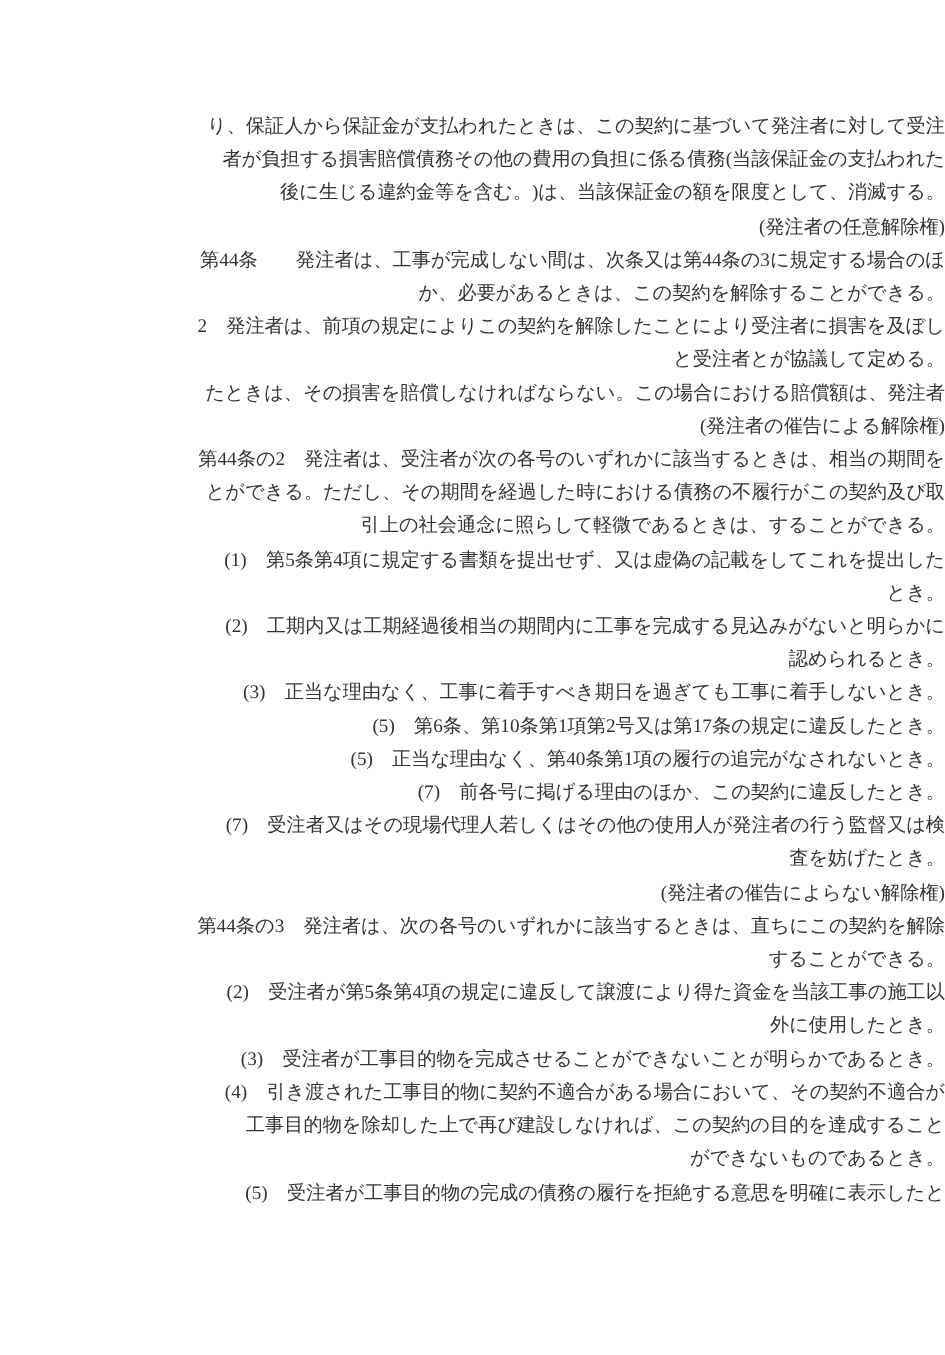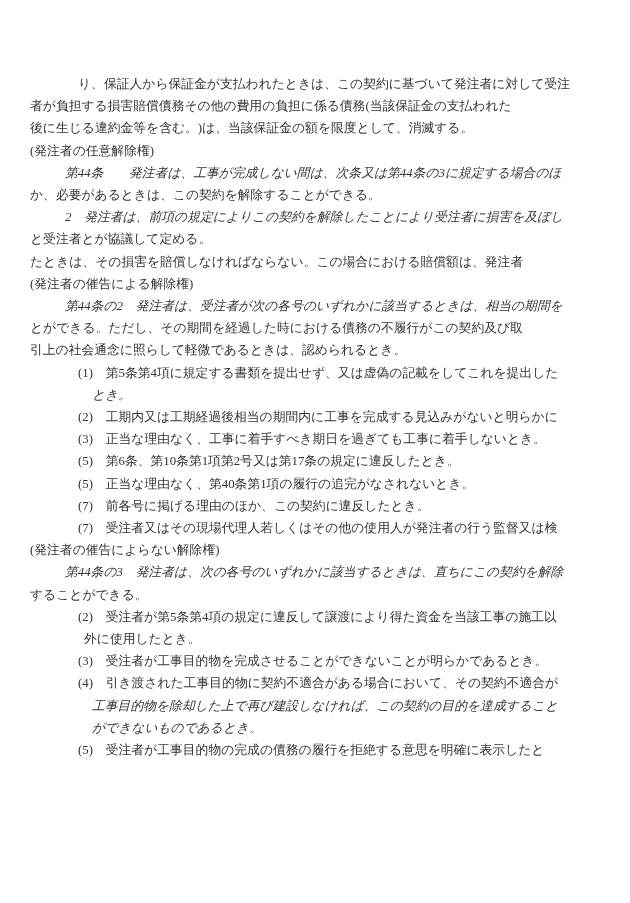--- a/index.html
+++ b/index.html
@@ -7,67 +7,70 @@
     padding: 0;
     background: #ffffff;
   }
   .page {
     position: relative;
     width: 630px;
     height: 903px;
     background: #ffffff;
     overflow: hidden;
     font-family: "Liberation Serif", "DejaVu Serif", serif;
+    text-align: right;
   }
   .doc-body {
     position: absolute;
     top: 73px;
     left: 0;
     right: 0;
   }
   .line {
     font-size: 12.8px;
     line-height: 22.2px;
     color: #333333;
     white-space: pre;
     letter-spacing: 0;
   }
   
-  .indent-0 { margin-left: 65px; font-style: italic; }  
+  .indent-0 { margin-left: 65px; }  
   .indent-1 { margin-left: 30px; }  
   .indent-2 { margin-left: 78px; }  
   .indent-3 { margin-left: 84px; }  
-  .indent-4 { margin-left: 92px; font-style: italic; }  
+  .indent-4 { margin-left: 92px; }  
 </style>
 </head>
 <body>
 
 <div class="page">
   <div class="doc-body">
       <div class="line indent-2">り、保証人から保証金が支払われたときは、この契約に基づいて発注者に対して受注</div>
       <div class="line indent-1">者が負担する損害賠償債務その他の費用の負担に係る債務(当該保証金の支払われた</div>
       <div class="line indent-1">後に生じる違約金等を含む。)は、当該保証金の額を限度として、消滅する。</div>
       <div class="line indent-1">(発注者の任意解除権)</div>
       <div class="line indent-0">第44条　　発注者は、工事が完成しない間は、次条又は第44条の3に規定する場合のほ</div>
       <div class="line indent-1">か、必要があるときは、この契約を解除することができる。</div>
       <div class="line indent-0">2　発注者は、前項の規定によりこの契約を解除したことにより受注者に損害を及ぼし</div>
       <div class="line indent-1">と受注者とが協議して定める。</div>
       <div class="line indent-1">たときは、その損害を賠償しなければならない。この場合における賠償額は、発注者</div>
       <div class="line indent-1">(発注者の催告による解除権)</div>
       <div class="line indent-0">第44条の2　発注者は、受注者が次の各号のいずれかに該当するときは、相当の期間を</div>
       <div class="line indent-1">とができる。ただし、その期間を経過した時における債務の不履行がこの契約及び取</div>
-      <div class="line indent-1">引上の社会通念に照らして軽微であるときは、認められるとき。</div>
+      <div class="line indent-1">引上の社会通念に照らして軽微であるときは、することができる。</div>
       <div class="line indent-2">(1)　第5条第4項に規定する書類を提出せず、又は虚偽の記載をしてこれを提出した</div>
       <div class="line indent-4">とき。</div>
       <div class="line indent-2">(2)　工期内又は工期経過後相当の期間内に工事を完成する見込みがないと明らかに</div>
+      <div class="line indent-4">認められるとき。</div>
       <div class="line indent-2">(3)　正当な理由なく、工事に着手すべき期日を過ぎても工事に着手しないとき。</div>
       <div class="line indent-2">(5)　第6条、第10条第1項第2号又は第17条の規定に違反したとき。</div>
       <div class="line indent-2">(5)　正当な理由なく、第40条第1項の履行の追完がなされないとき。</div>
       <div class="line indent-2">(7)　前各号に掲げる理由のほか、この契約に違反したとき。</div>
       <div class="line indent-2">(7)　受注者又はその現場代理人若しくはその他の使用人が発注者の行う監督又は検</div>
+      <div class="line indent-3">査を妨げたとき。</div>
       <div class="line indent-1">(発注者の催告によらない解除権)</div>
       <div class="line indent-0">第44条の3　発注者は、次の各号のいずれかに該当するときは、直ちにこの契約を解除</div>
       <div class="line indent-1">することができる。</div>
       <div class="line indent-2">(2)　受注者が第5条第4項の規定に違反して譲渡により得た資金を当該工事の施工以</div>
       <div class="line indent-3">外に使用したとき。</div>
       <div class="line indent-2">(3)　受注者が工事目的物を完成させることができないことが明らかであるとき。</div>
       <div class="line indent-2">(4)　引き渡された工事目的物に契約不適合がある場合において、その契約不適合が</div>
       <div class="line indent-4">工事目的物を除却した上で再び建設しなければ、この契約の目的を達成すること</div>
       <div class="line indent-4">ができないものであるとき。</div>
       <div class="line indent-2">(5)　受注者が工事目的物の完成の債務の履行を拒絶する意思を明確に表示したと</div>

